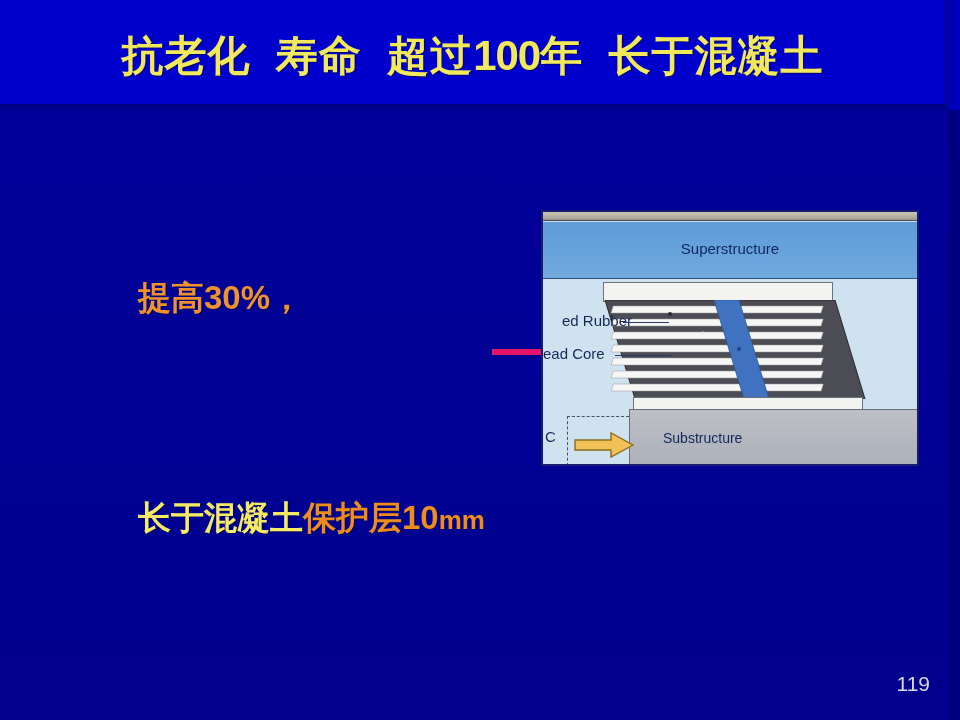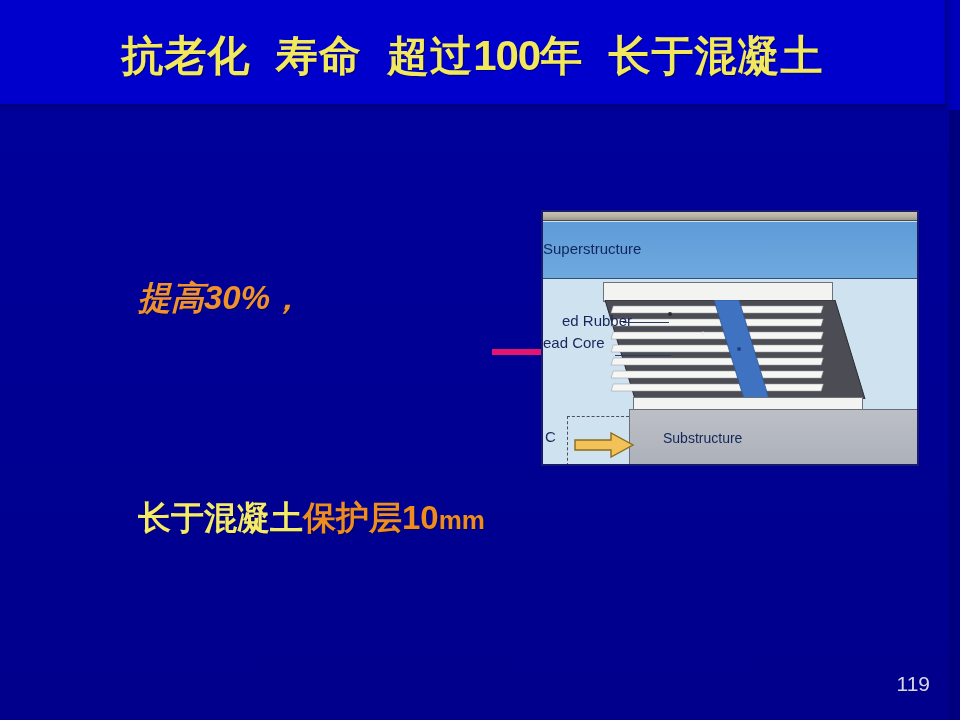--- a/index.html
+++ b/index.html
@@ -74,21 +74,21 @@
     left: 28px;
     top: 158px;
     width: 500px;
     font-size: 33px;
     font-weight: bold;
     line-height: 56px;
     white-space: pre;
     text-shadow: 1px 1px 0 rgba(0,0,60,0.5);
   }
   .ln { display: block; }
-  .ln-2 { padding-left: 110px; font-style: italic; }
+  .ln-2 { padding-left: 110px; }
   .ln-3 { padding-left: 110px; margin-top: 52px; }
   .c-yellow { color: #F4EA66; }
   .c-orange { color: #F0922B; }
   .c-orange-d { color: #EE8C1E; margin-top: 19px; }
   .unit {
     font-size: 26px;
     letter-spacing: 0;
   }
 
   
@@ -139,20 +139,21 @@
     left: 0; top: 10px;
     width: 100%; height: 57px;
     background: linear-gradient(180deg, #5E9BD8 0%, #6FA9DE 100%);
     border-bottom: 1px solid #2C4F7C;
     box-sizing: border-box;
   }
   .fig-super-label {
     position: absolute;
     left: 0; top: 28px;
     width: 100%;
+    text-align: center;
     color: #11265C;
     font-size: 15px;
     font-family: "Liberation Sans", "DejaVu Sans", sans-serif;
   }
   .fig-sub {
     position: absolute;
     left: 86px; bottom: 0;
     width: 292px; height: 55px;
     background: linear-gradient(180deg, #BCBFC6 0%, #ADB1B9 100%);
     border-top: 1px solid #6A6E78;
@@ -208,21 +209,21 @@
   .lbl-rubber {
     position: absolute;
     left: 0px; top: 100px;
     color: #16275C;
     font-size: 15px;
     white-space: nowrap;
     padding-left: 19px;
   }
   .lbl-core {
     position: absolute;
-    left: 0px; top: 122px;
+    left: 0px; top: 133px;
     color: #16275C;
     font-size: 15px;
     white-space: nowrap;
   }
   .leader {
     position: absolute;
     height: 1px;
     background: #2A3A66;
   }
   .leader-1 { left: 80px; top: 110px; width: 46px; }

